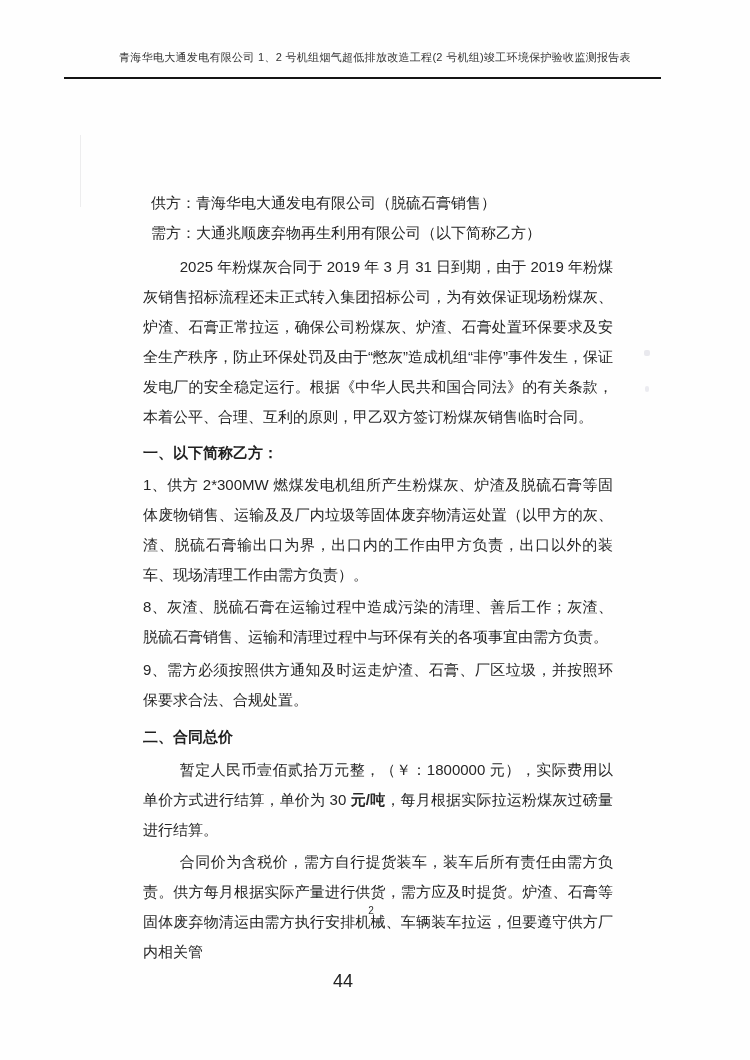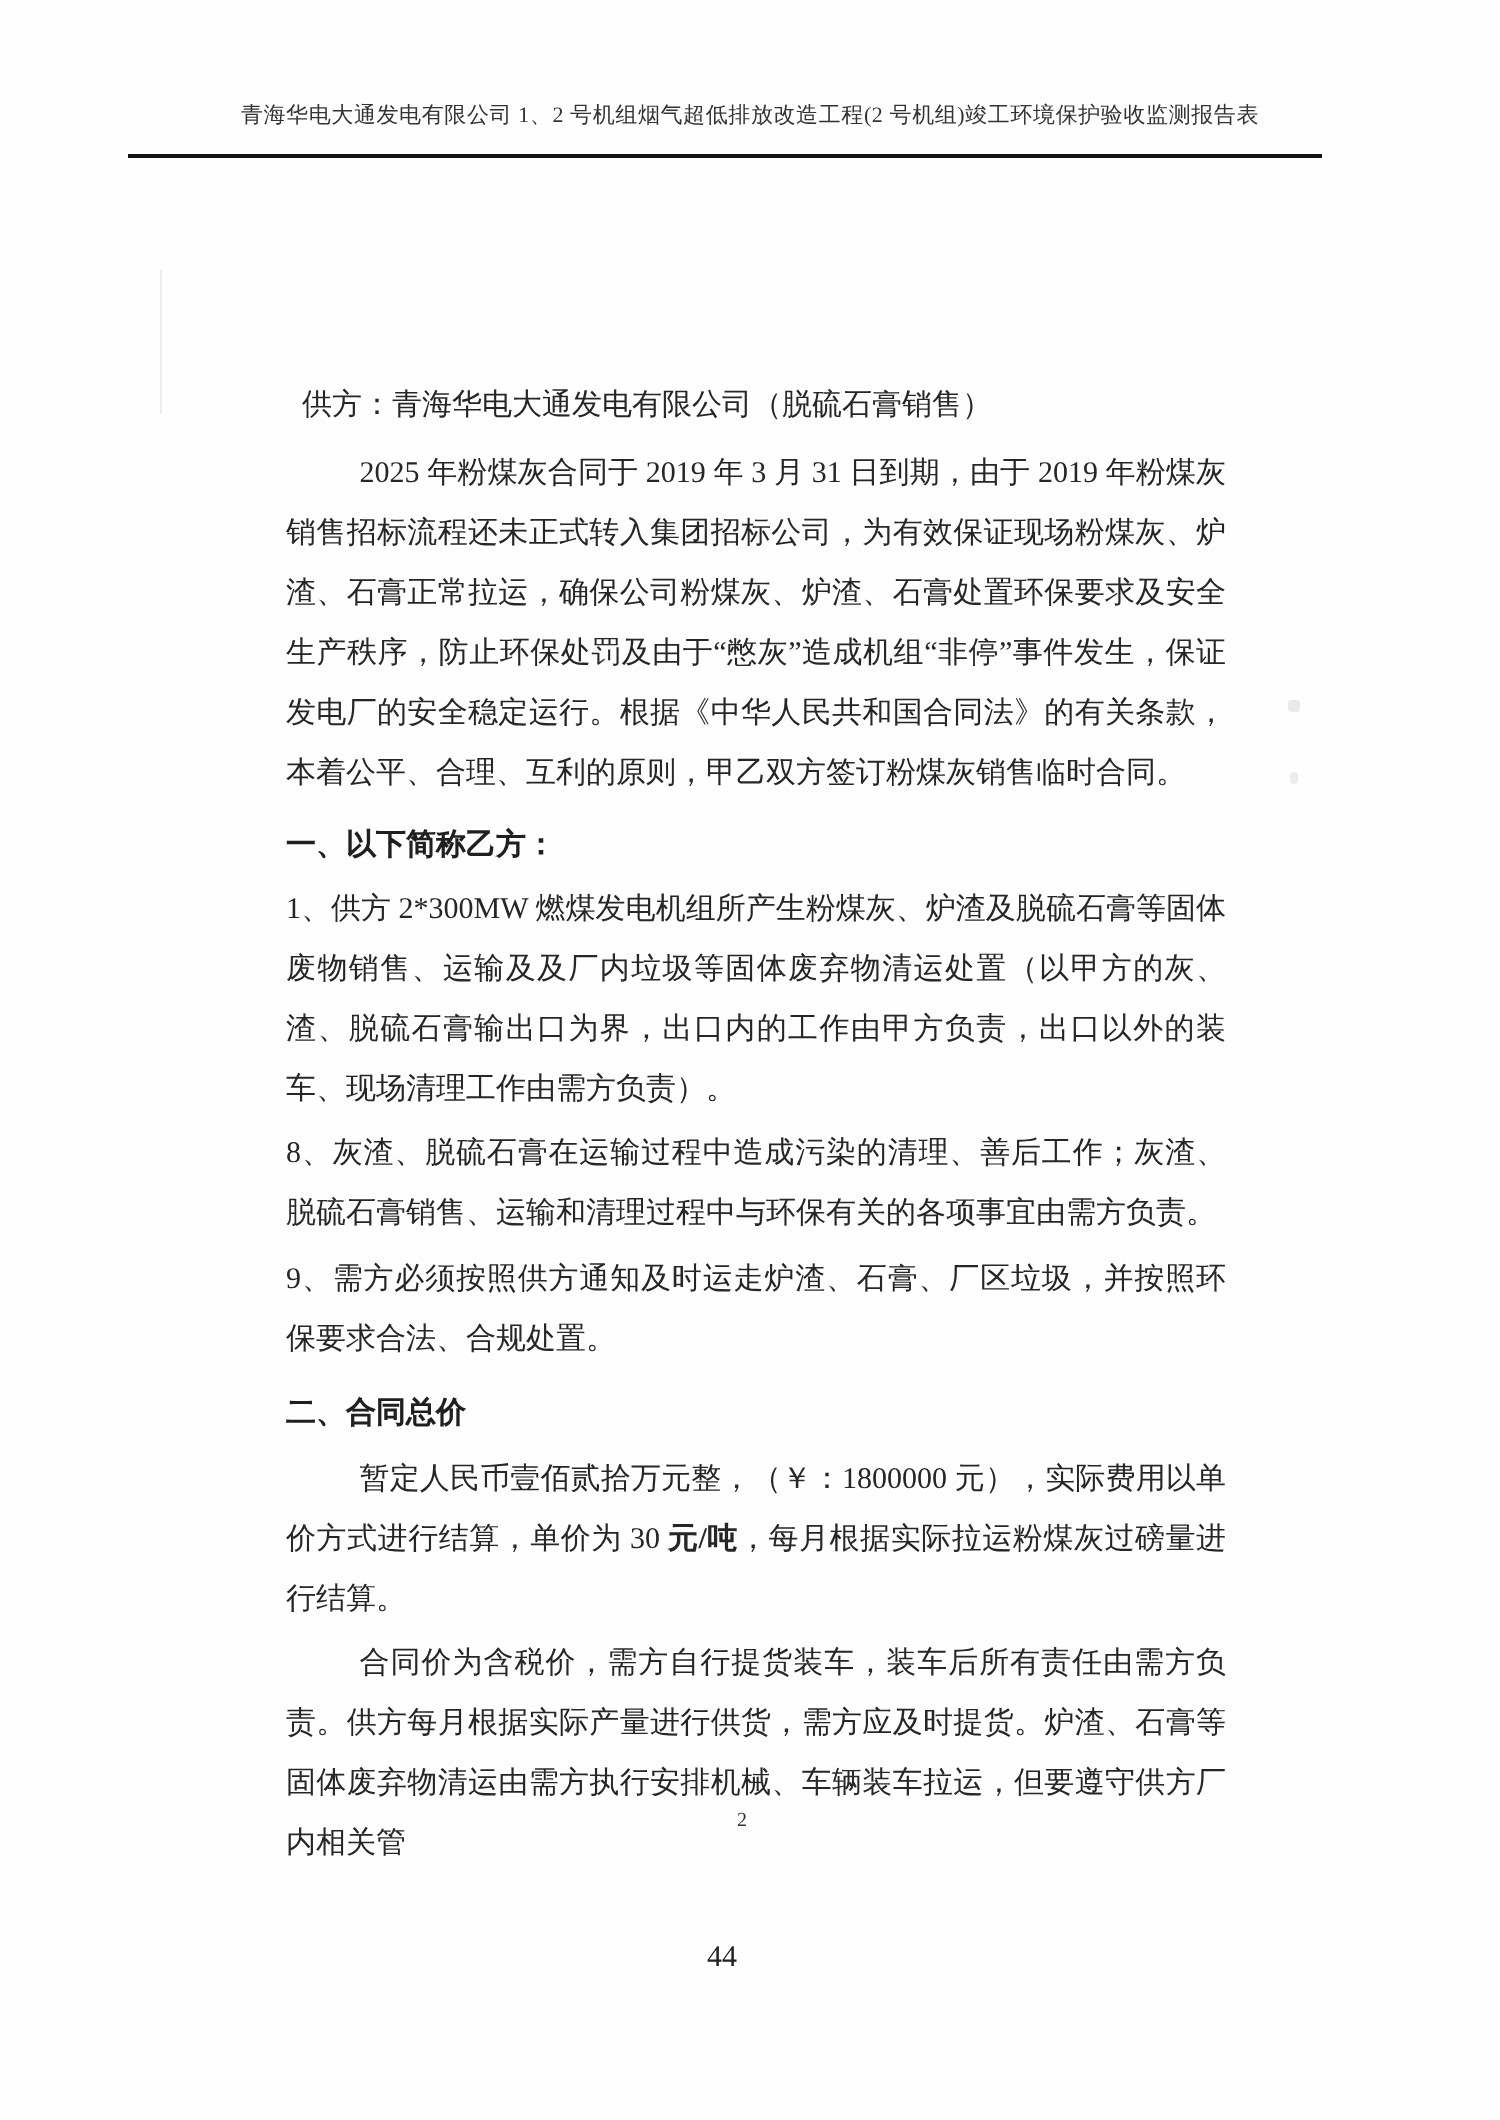--- a/index.html
+++ b/index.html
@@ -6,21 +6,21 @@
     margin: 0;
     padding: 0;
     background: #ffffff;
   }
   .page {
     position: relative;
     width: 750px;
     height: 1060px;
     background: #fefefe;
     overflow: hidden;
-    font-family: Liberation Serif, serif;
+    font-family: Liberation Sans, sans-serif;
     color: #2a2a2a;
   }
   .header-title {
     position: absolute;
     top: 50px;
     left: 50px;
     width: 650px;
     text-align: center;
     font-size: 11px;
     letter-spacing: 0.3px;
@@ -76,22 +76,22 @@
     width: 56px;
     text-align: center;
     font-size: 10px;
     color: #333333;
   }
   .footer-pagenum {
     position: absolute;
     top: 971px;
     left: 333px;
     width: 56px;
-    text-align: center;
-    font-size: 15px;
+    text-align: left;
+    font-size: 18px;
     color: #222222;
   }
   
   .artifact-vline {
     position: absolute;
     left: 80px;
     top: 135px;
     width: 1px;
     height: 72px;
     background: #ededee;
@@ -125,20 +125,21 @@
   <div class="header-rule"></div>
 
   <div class="artifact-vline"></div>
   <div class="artifact-speck-1"></div>
   <div class="artifact-speck-2"></div>
 
   <div class="content">
 
     <p class="party">供方：青海华电大通发电有限公司（脱硫石膏销售）</p>
 
+    <p class="party">需方：大通兆顺废弃物再生利用有限公司（以下简称乙方）</p>
 
     <p class="para indent mt4">2025 年粉煤灰合同于 2019 年 3 月 31 日到期，由于 2019 年粉煤灰销售招标流程还未正式转入集团招标公司，为有效保证现场粉煤灰、炉渣、石膏正常拉运，确保公司粉煤灰、炉渣、石膏处置环保要求及安全生产秩序，防止环保处罚及由于“憋灰”造成机组“非停”事件发生，保证发电厂的安全稳定运行。根据《中华人民共和国合同法》的有关条款，本着公平、合理、互利的原则，甲乙双方签订粉煤灰销售临时合同。</p>
 
     <p class="sec-title mt6">一、以下简称乙方：</p>
 
     <p class="para mt2">1、供方 2*300MW 燃煤发电机组所产生粉煤灰、炉渣及脱硫石膏等固体废物销售、运输及及厂内垃圾等固体废弃物清运处置（以甲方的灰、渣、脱硫石膏输出口为界，出口内的工作由甲方负责，出口以外的装车、现场清理工作由需方负责）。</p>
 
     <p class="para mt2">8、灰渣、脱硫石膏在运输过程中造成污染的清理、善后工作；灰渣、脱硫石膏销售、运输和清理过程中与环保有关的各项事宜由需方负责。</p>
 
     <p class="para mt3">9、需方必须按照供方通知及时运走炉渣、石膏、厂区垃圾，并按照环保要求合法、合规处置。</p>

